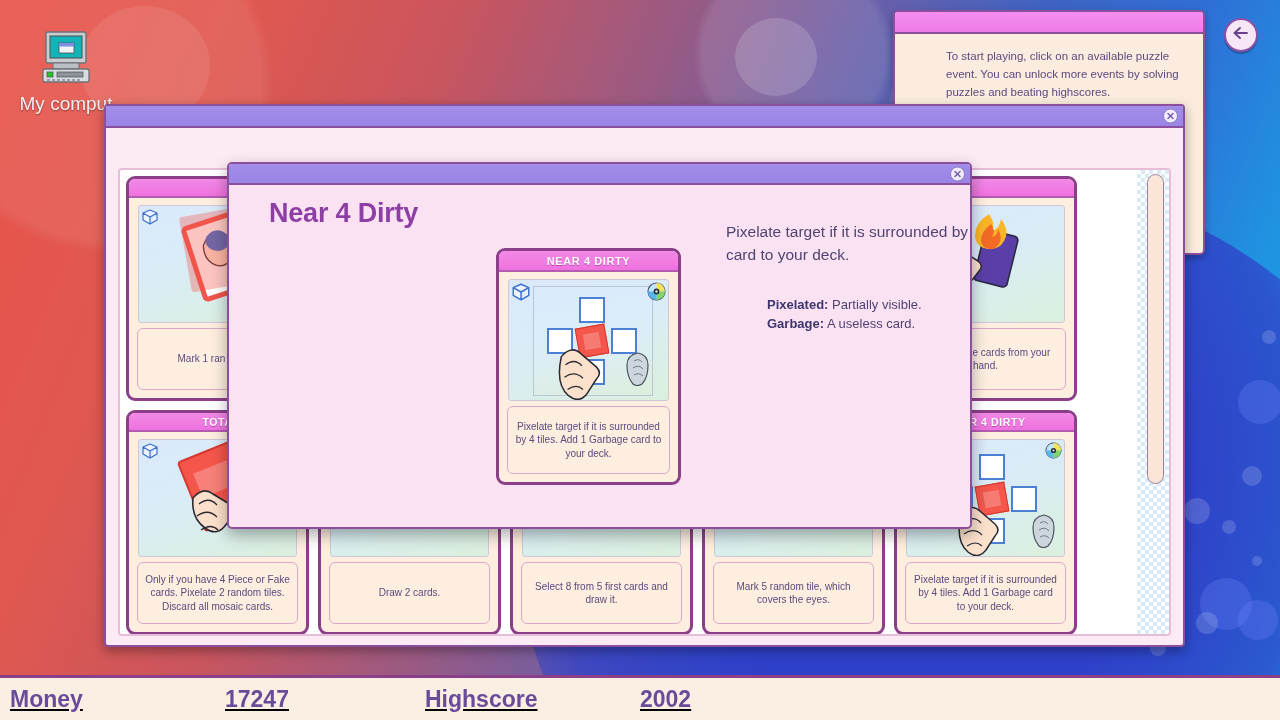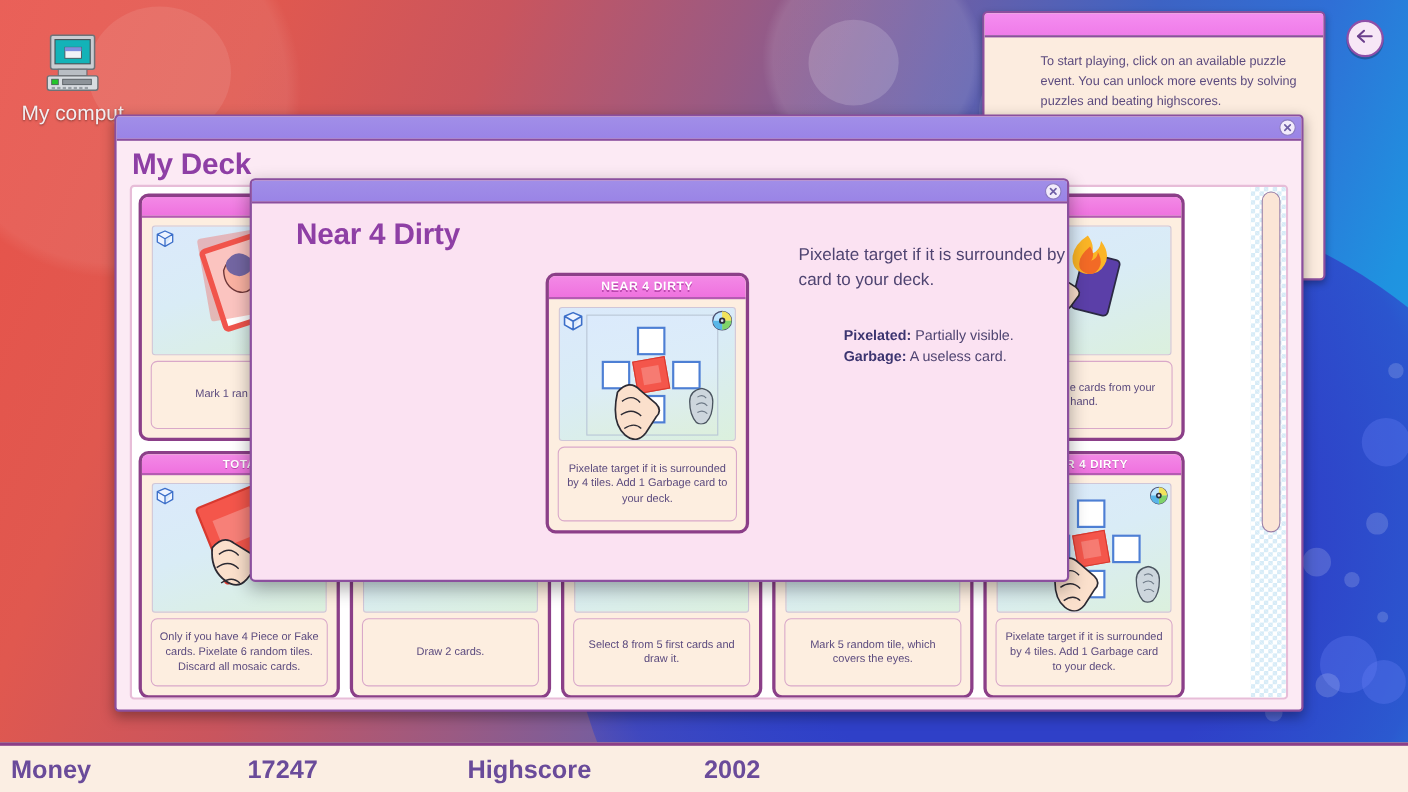--- a/index.html
+++ b/index.html
@@ -298,20 +298,21 @@
   }
   .term-line b { color: #3c3570; padding-left: 41px; }
 
   
   #statusbar {
     position: absolute;
     left: 0; top: 675px;
     width: 1280px; height: 45px;
     background: #fbeee3;
     border-top: 3px solid #8b3f88;
+    text-decoration: underline;
   }
   #statusbar .row {
     display: flex;
     align-items: center;
     height: 100%;
     padding-left: 10px;
     color: #6a4b9a;
     font-size: 23px;
     font-weight: bold;
   }
@@ -401,21 +402,20 @@
 <div id="deck-window">
   <div class="titlebar">
     <div class="winclose">
       <svg width="9" height="9" viewBox="0 0 9 9">
         <line x1="2" y1="2" x2="7" y2="7" stroke="#6f5fa6" stroke-width="1.5" stroke-linecap="round"></line>
         <line x1="7" y1="2" x2="2" y2="7" stroke="#6f5fa6" stroke-width="1.5" stroke-linecap="round"></line>
       </svg>
     </div>
   </div>
 
-  <div class="page-title">My Deck</div>
 
   <div id="deck-scroll">
     <div class="checker"></div>
     <div id="deck-inner">
 
       <div class="deck-row">
 
         <div class="card">
           <div class="card-head"></div>
           <div class="card-art">
@@ -489,21 +489,21 @@
               <g transform="rotate(-22 70 50)">
                 <rect x="44" y="10" width="56" height="74" rx="3" fill="#f4564b" stroke="#d8392f" stroke-width="2"></rect>
                 <rect x="54" y="26" width="36" height="26" fill="rgba(255,255,255,.25)"></rect>
               </g>
               <path d="M46 58 q10 -12 20 -4 l18 11 q7 6 1 12 l-8 10 q-8 9 -19 1 q-14 -10 -12 -30Z" fill="#fbe0cc" stroke="#2c2a33" stroke-width="1.6"></path>
               <path d="M52 64 q10 -8 18 1" fill="none" stroke="#2c2a33" stroke-width="1.3"></path>
               <path d="M50 76 q11 -8 20 1" fill="none" stroke="#2c2a33" stroke-width="1.3"></path>
               <path d="M54 90 q10 -7 17 0" fill="none" stroke="#2c2a33" stroke-width="1.3"></path>
             </svg>
           </div>
-          <div class="card-desc">Only if you have 4 Piece or Fake cards. Pixelate 6 random tiles. Discard all mosaic cards.</div>
+          <div class="card-desc">Only if you have 4 Piece or Fake cards. Pixelate 2 random tiles. Discard all mosaic cards.</div>
         </div>
 
         <div class="card">
           <div class="card-head"></div>
           <div class="card-art"></div>
           <div class="card-desc">Draw 2 cards.</div>
         </div>
 
         <div class="card">
           <div class="card-head"></div>

